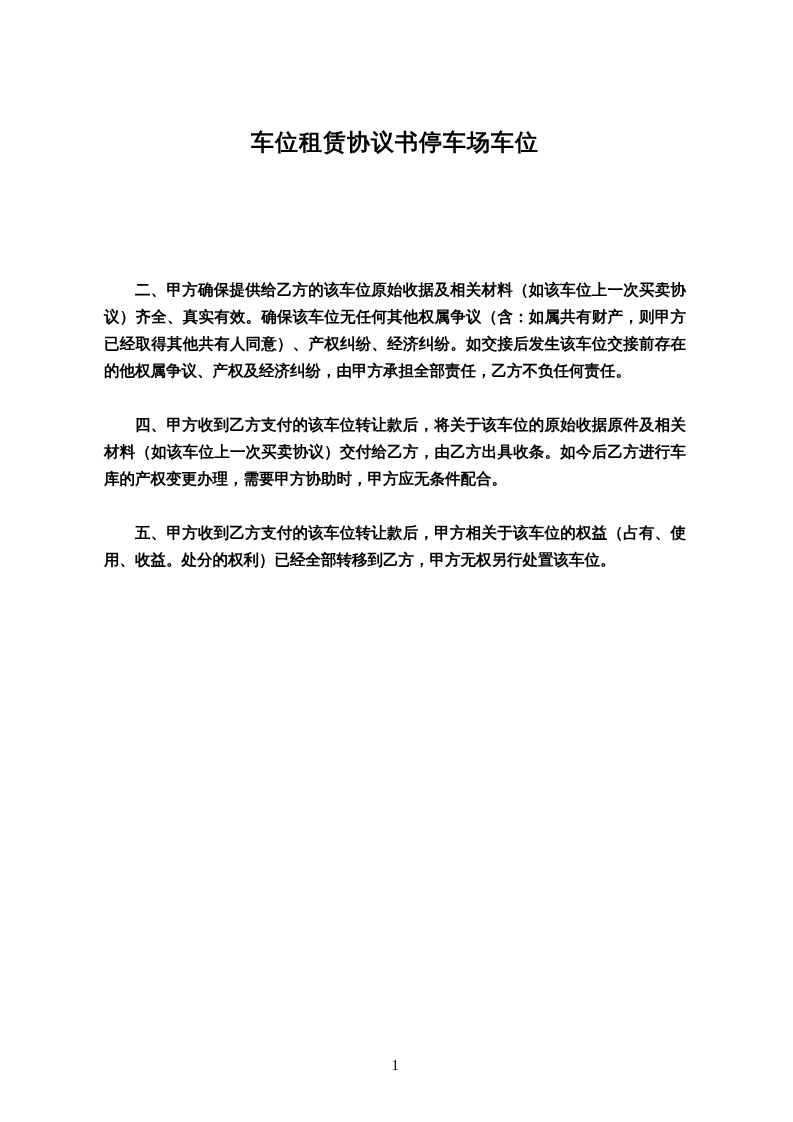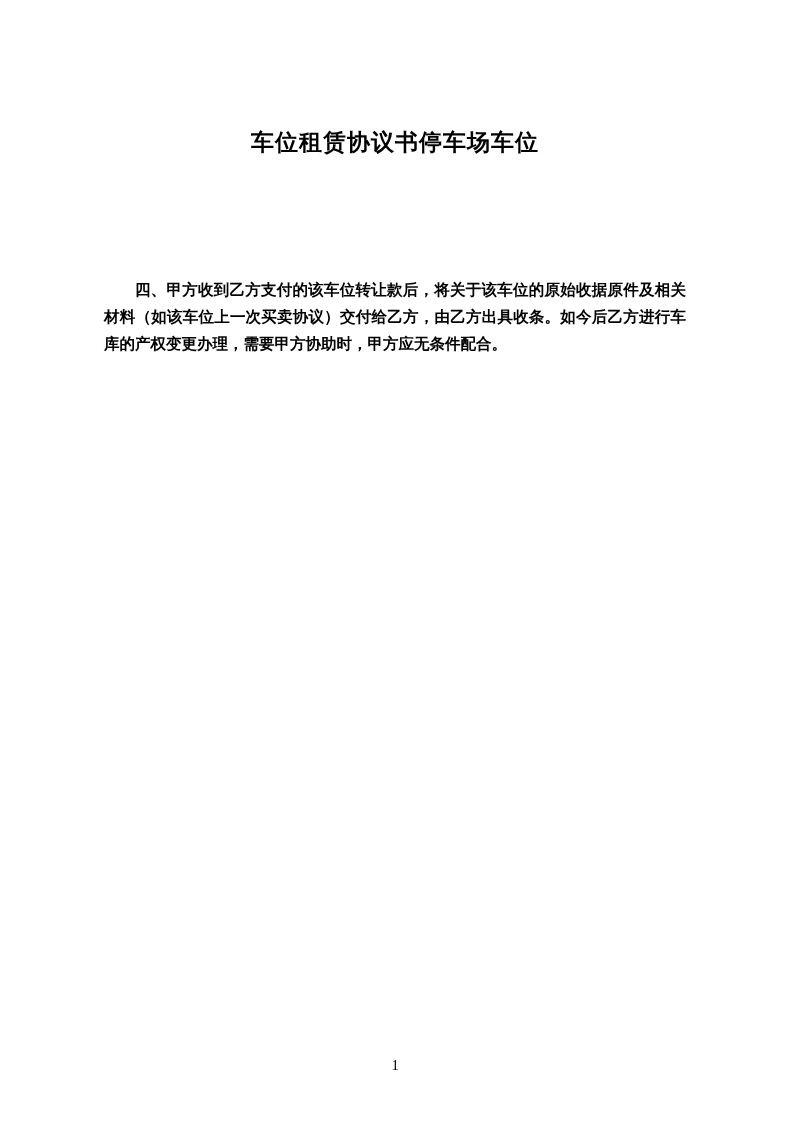--- a/index.html
+++ b/index.html
@@ -54,16 +54,18 @@
     font-weight: normal;
     color: #000000;
   }
 </style>
 </head>
 <body>
 
 <div class="page">
   <h1 class="doc-title">车位租赁协议书停车场车位</h1>
   <div class="doc-body">
+    <p class="para">二、甲方确保提供给乙方的该车位原始收据及相关材料（如该车位上一次买卖协议）齐全、真实有效。确保该车位无任何其他权属争议（含：如属共有财产，则甲方已经取得其他共有人同意）、产权纠纷、经济纠纷。如交接后发生该车位交接前存在的他权属争议、产权及经济纠纷，由甲方承担全部责任，乙方不负任何责任。</p>
     <p class="para">四、甲方收到乙方支付的该车位转让款后，将关于该车位的原始收据原件及相关材料（如该车位上一次买卖协议）交付给乙方，由乙方出具收条。如今后乙方进行车库的产权变更办理，需要甲方协助时，甲方应无条件配合。</p>
+    <p class="para">五、甲方收到乙方支付的该车位转让款后，甲方相关于该车位的权益（占有、使用、收益。处分的权利）已经全部转移到乙方，甲方无权另行处置该车位。</p>
   </div>
   <div class="page-number">1</div>
 </div>
 
 </body></html>

